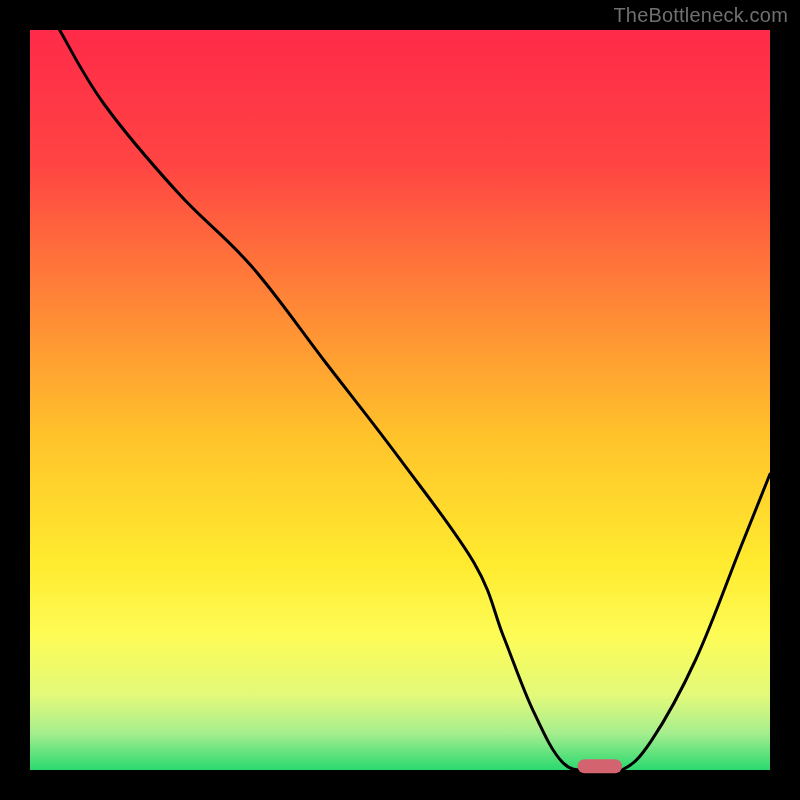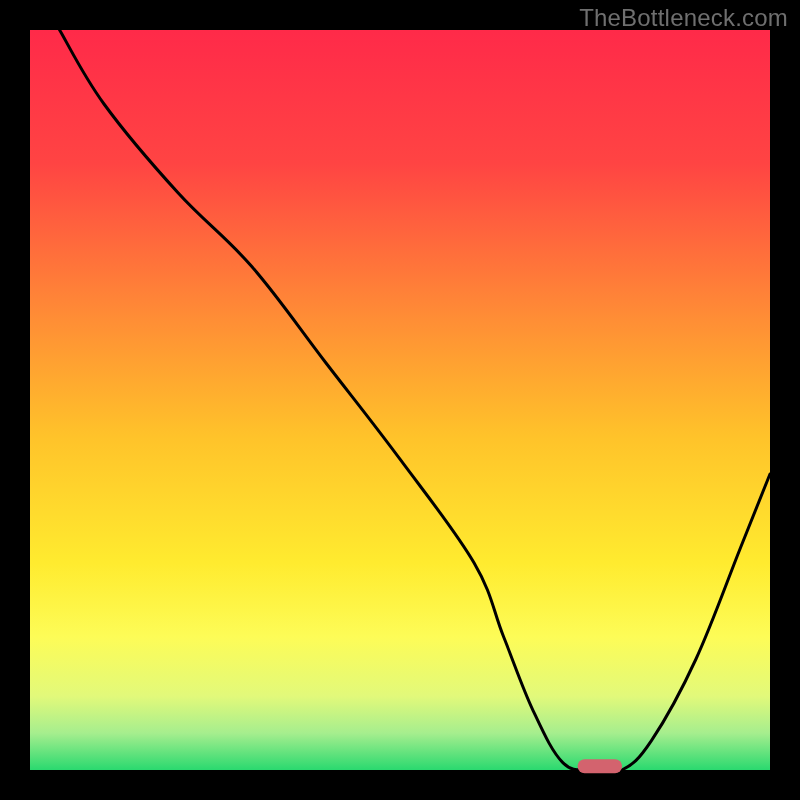--- a/index.html
+++ b/index.html
@@ -13,21 +13,21 @@
   .frame {
     position: relative;
     width: 800px;
     height: 800px;
     box-sizing: border-box;
   }
   .watermark {
     position: absolute;
     top: 4px;
     right: 12px;
-    font-size: 24px;
+    font-size: 20px;
     color: #6f6f6f;
     font-weight: 400;
     letter-spacing: 0.2px;
     z-index: 10;
   }
   svg {
     display: block;
   }
 </style>
 </head>

